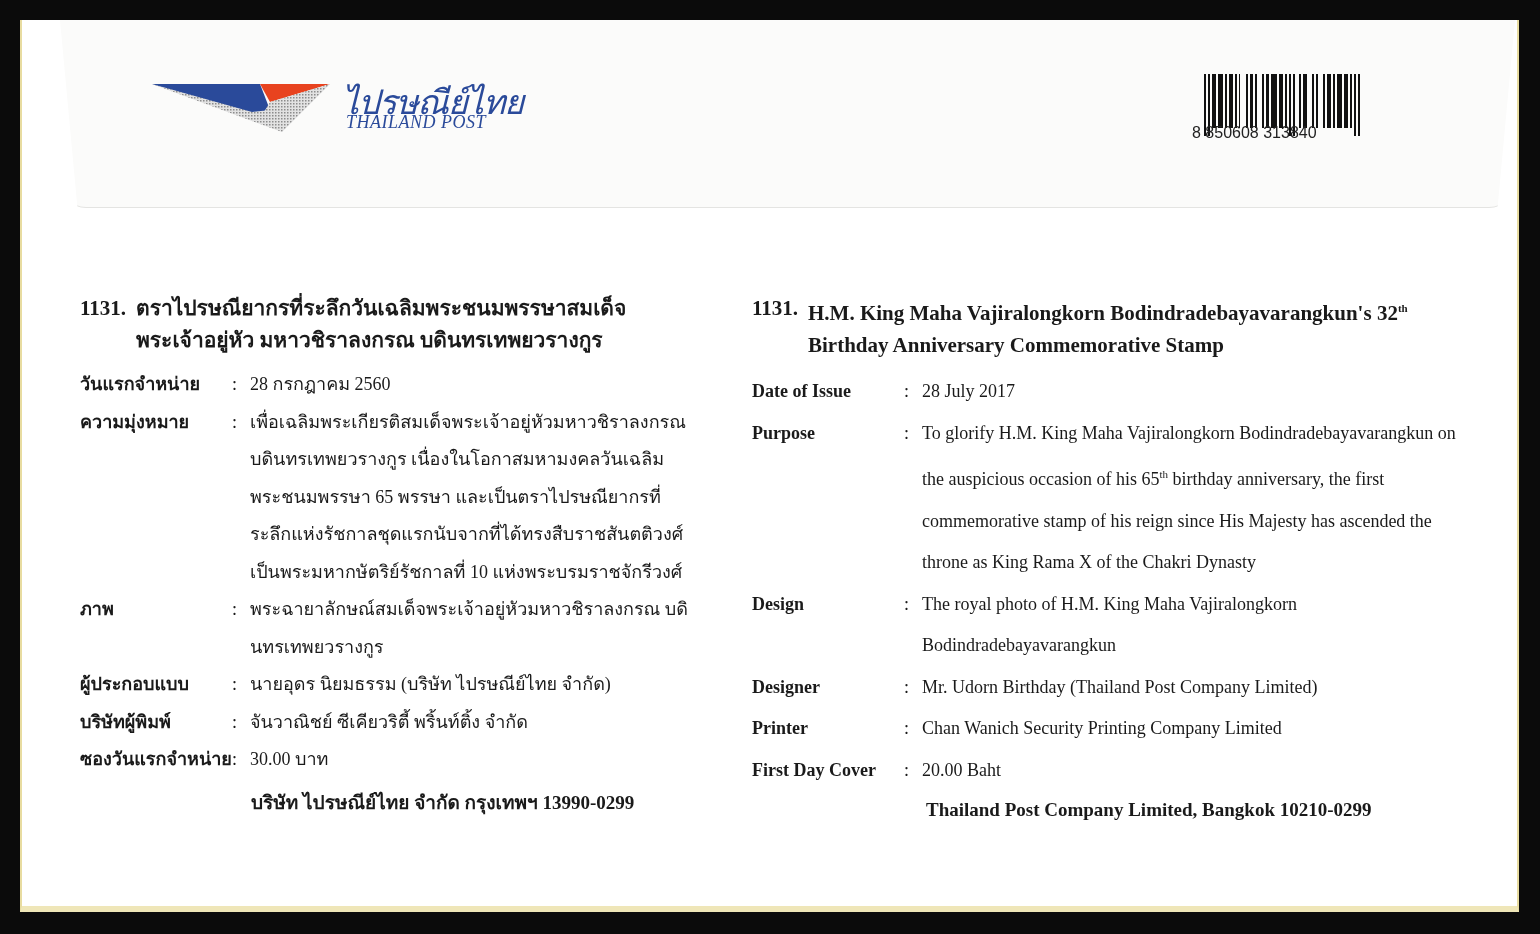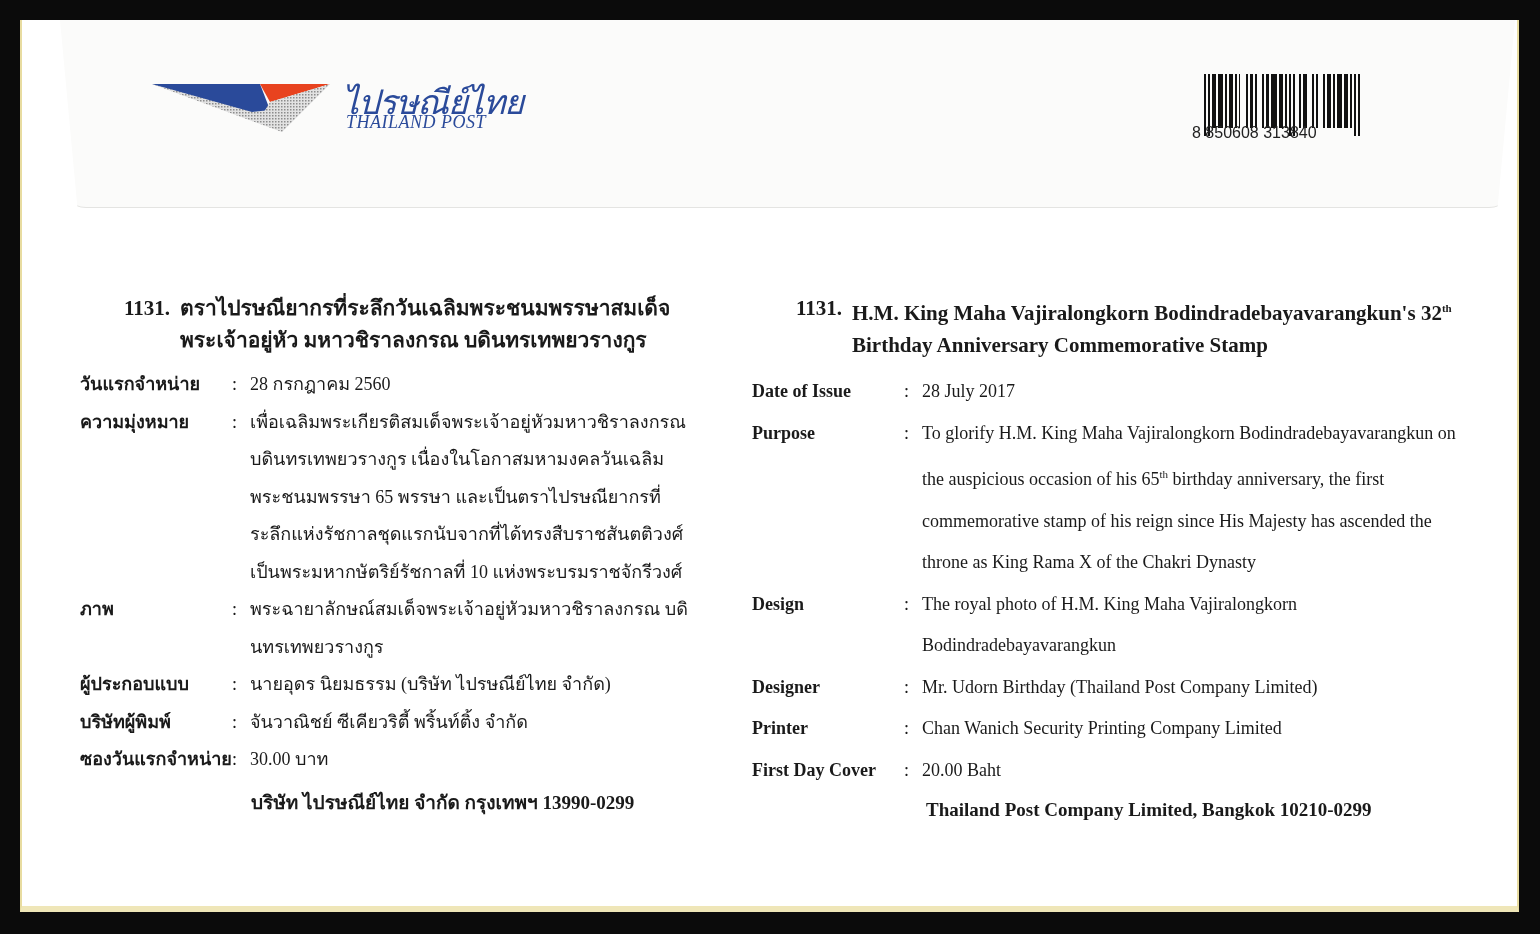--- a/index.html
+++ b/index.html
@@ -37,21 +37,21 @@
   .barcode-bars span { display: block; height: 54px; background: #111; margin-right: 2px; }
   .barcode-bars span.guard { height: 62px; }
   .barcode-digits {
     position: absolute; left: 0; top: 52px; font-family: "Liberation Sans", sans-serif;
     font-size: 16px; color: #222; white-space: pre;
   }
   .col { position: absolute; top: 272px; }
   .col-th { left: 58px; width: 660px; }
   .col-en { left: 730px; width: 760px; }
   .title { font-weight: bold; font-size: 21px; line-height: 32px; display: flex; }
-  .title .num { flex: none; margin-left: 44px; }
+  .title .num { flex: none; }
   .title-th .num { width: 56px; }
   .title-en .num { width: 56px; }
   .title .txt { flex: 1; }
   .rows { margin-top: 10px; }
   .row { display: flex; font-size: 18px; }
   .row .lbl { font-weight: bold; flex: none; }
   .col-th .row .lbl { width: 152px; }
   .col-en .row .lbl { width: 152px; }
   .row .colon { width: 18px; flex: none; }
   .row .val { flex: 1; }

